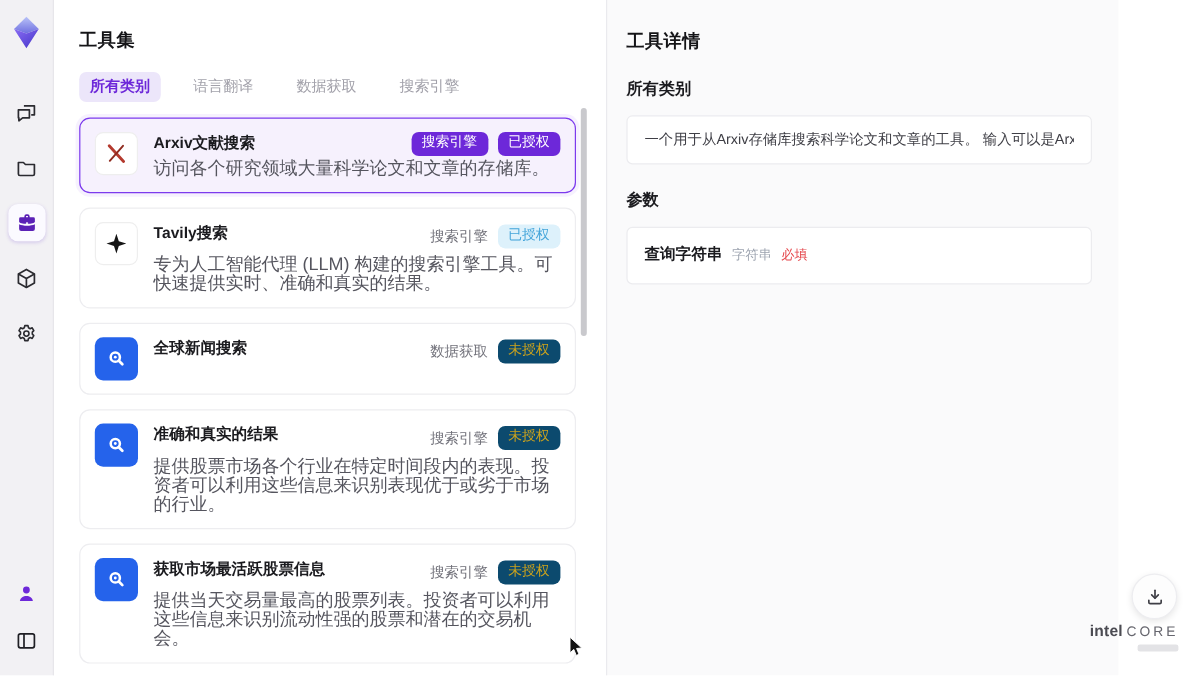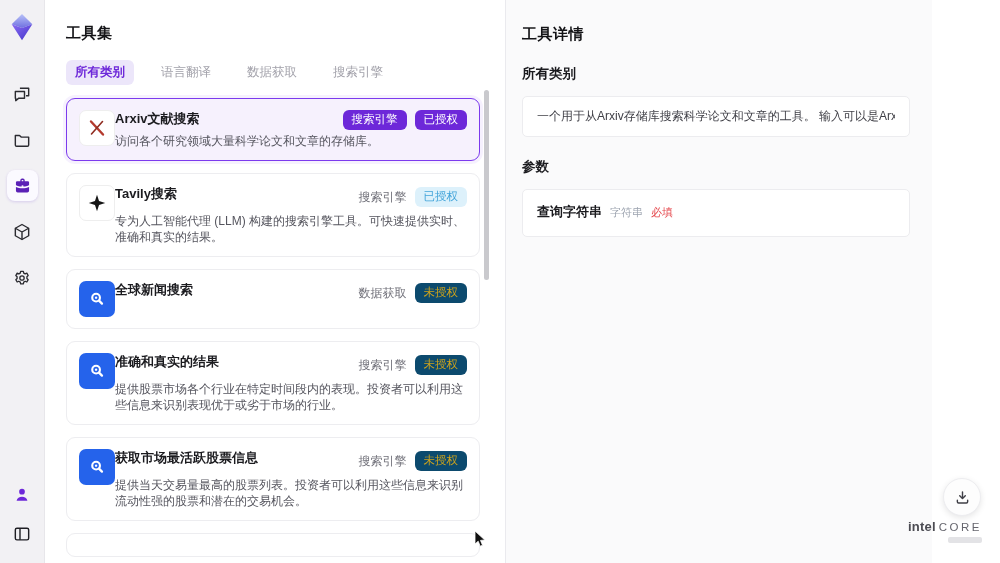--- a/index.html
+++ b/index.html
@@ -21,37 +21,37 @@
   
   .list-panel { position:absolute; left:45px; top:0; width:460px; height:563px;
     background:#fff; padding:16px 0 0 21px; }
   .panel-title { font-size:15px; font-weight:bold; color:#141417; margin-top:8px; letter-spacing:.5px; }
   .tabs { display:flex; gap:18px; margin-top:17px; align-items:center; }
   .tab { font-size:12.5px; color:#a2a1aa; background:transparent; border:none; padding:4px 9px;
     border-radius:6px; cursor:pointer; white-space:nowrap; }
   .tab.active { background:#ece6fa; color:#6d28d9; font-weight:bold; }
 
   .cards { margin-top:13px; width:414px; display:flex; flex-direction:column; gap:12px; }
-  .card { display:flex; background:#fff; border:1px solid #ededf0; border-radius:9px;
+  .card { display:flex; gap:13px; background:#fff; border:1px solid #ededf0; border-radius:9px;
     padding:11px 12px; cursor:pointer; }
   .card.selected { border:1.5px solid #7c3aed; background:#f6f1fd; box-shadow:0 0 0 3px rgba(124,58,237,.07); }
   .tool-icon { flex:0 0 36px; width:36px; height:36px; border-radius:7px; display:flex;
     align-items:center; justify-content:center; }
   .tool-icon.white { background:#fff; border:1px solid #eee; }
   .tool-icon.blue { background:#2563eb; }
   .card-body { flex:1; min-width:0; }
   .card-top { display:flex; align-items:flex-start; }
   .card-title { font-size:13px; font-weight:bold; color:#1b1b1f; line-height:18px; }
   .badges { margin-left:auto; display:flex; gap:8px; align-items:center; flex:0 0 auto; }
   .badge { font-size:11.5px; line-height:1; padding:4px 9px; border-radius:6px; white-space:nowrap; }
   .badge.solid { background:#6d28d9; color:#fff; }
   .cat-text { font-size:12px; color:#71717a; white-space:nowrap; padding:4px 0; }
   .badge.auth { background:#ddf1fb; color:#44a5da; }
   .badge.unauth { background:#0c4a6e; color:#cda31c; }
-  .card-desc { margin-top:3px; font-size:12px; line-height:16px; color:#55555e; }
+  .card-desc { margin-top:3px; font-size:15px; line-height:16px; color:#55555e; }
 
   
   .scrollbar { position:absolute; left:439px; top:88px; width:5px; height:470px; border-radius:3px; }
   .scroll-thumb { position:absolute; top:2px; left:0; width:5px; height:190px; background:#c9c9cd; border-radius:3px; }
 
   
   .detail-panel { position:absolute; left:505px; top:0; width:427px; height:563px;
     background:#fafafb; border-left:1px solid #eaeaee; padding:16px 22px 0 16px; }
   .detail-title { font-size:15px; font-weight:bold; color:#141417; margin-top:9px; letter-spacing:.5px; }
   .section-title { font-size:13.5px; font-weight:bold; color:#1b1b1f; margin-top:21px; }

